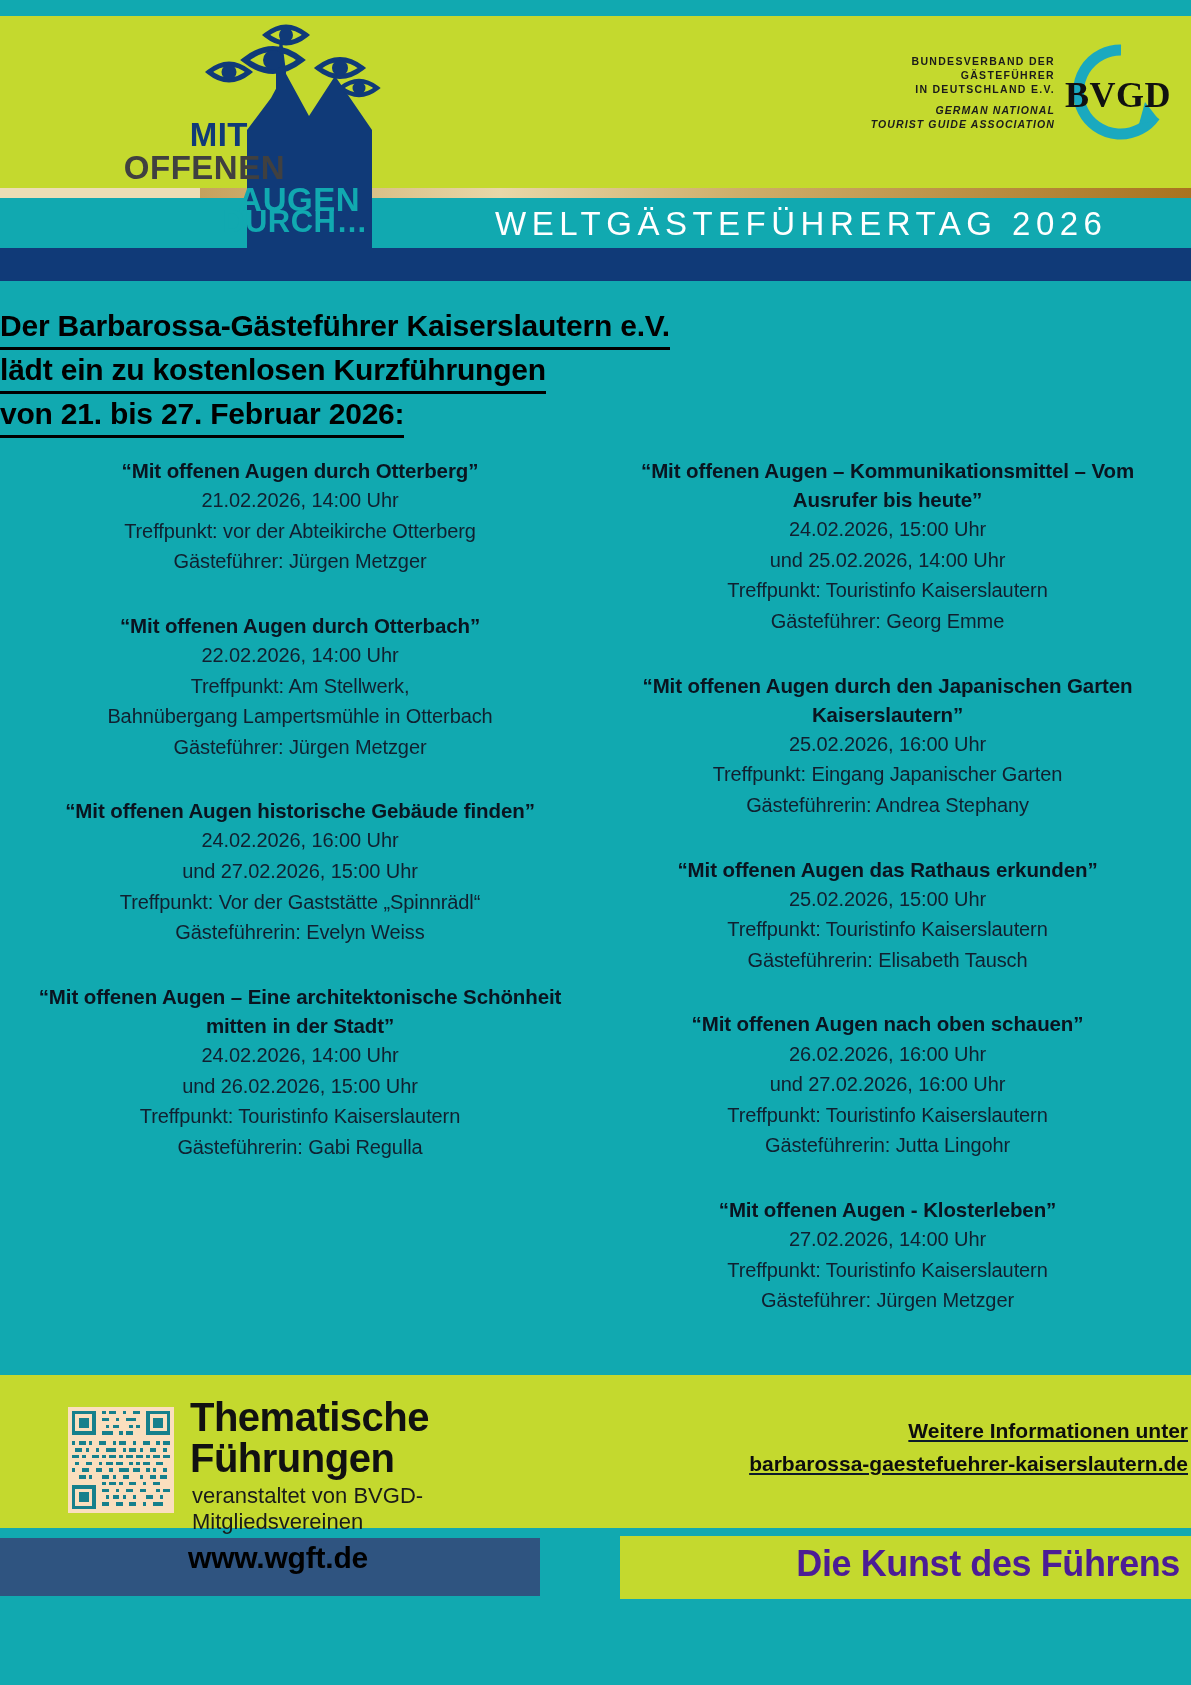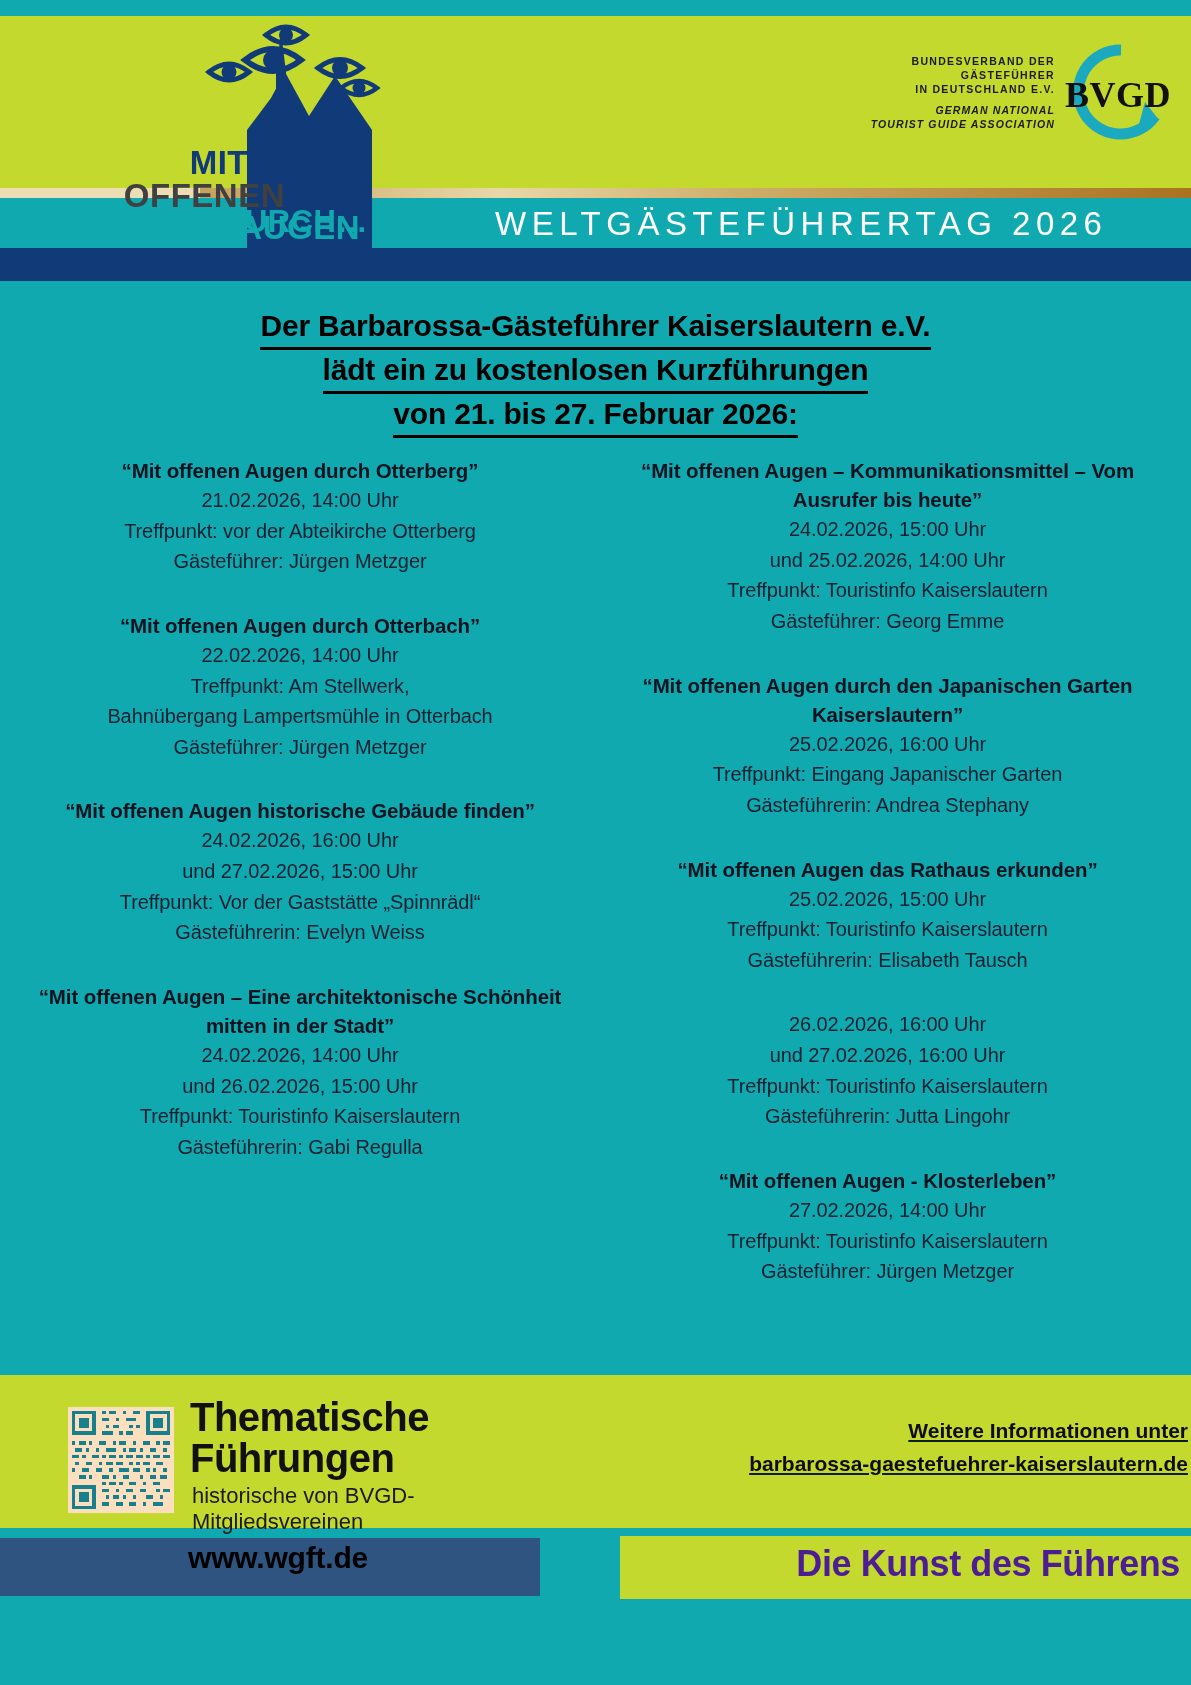--- a/index.html
+++ b/index.html
@@ -23,21 +23,21 @@
   .hdr-teal{position:absolute;left:0;top:198px;width:1191px;height:50px;background:#11a9b0;}
   .hdr-navy{position:absolute;left:0;top:248px;width:1191px;height:33px;background:#103a78;}
 
   
   .silhouette{position:absolute;left:185px;top:20px;width:235px;height:261px;}
   .silhouette svg{display:block;width:235px;height:261px;}
 
   .mit-text{position:absolute;left:40px;top:120px;width:330px;
     font-weight:700;line-height:0.93;letter-spacing:.5px;
     font-family:"Liberation Sans", sans-serif;}
-  .mit-l1{font-size:33px;color:#103a78;text-align:right;padding-right:122px;margin-top:28px;}
+  .mit-l1{font-size:33px;color:#103a78;text-align:right;padding-right:122px;}
   .mit-l2{font-size:33px;color:#404040;text-align:right;padding-right:85px;margin-top:2px;}
   .mit-l3{font-size:33px;color:#11a9b0;text-align:right;padding-right:10px;margin-top:2px;}
   .durch-text{position:absolute;left:222px;top:204px;font-size:31px;font-weight:700;
     color:#11a9b0;letter-spacing:.5px;}
 
   
   .bvgd-wrap{position:absolute;right:18px;top:48px;width:330px;height:88px;}
   .bvgd-lines{position:absolute;right:118px;top:6px;width:220px;text-align:right;color:#1b1b1b;}
   .bvgd-l1,.bvgd-l2{font-size:10.5px;font-weight:700;letter-spacing:1.3px;line-height:1.35;}
   .bvgd-l3,.bvgd-l4{font-size:10.5px;font-weight:700;font-style:italic;letter-spacing:1.1px;line-height:1.35;}
@@ -46,21 +46,21 @@
   .bvgd-mark svg{display:block;}
   .bvgd-word{position:absolute;right:2px;top:26px;font-size:36px;font-weight:700;
     font-family:"Liberation Serif", serif;color:#111;letter-spacing:.5px;}
 
   .wgft-title{position:absolute;left:495px;top:205px;font-size:33px;font-weight:400;
     color:#ffffff;letter-spacing:5.5px;font-family:"Liberation Sans", sans-serif;}
 
   
   .main{position:absolute;left:0;top:281px;width:1191px;height:1094px;background:#11a9b0;}
 
-  .lead{position:absolute;left:0;top:25px;width:1191px;text-align:center;}
+  .lead{position:absolute;left:0;top:25px;width:1191px;text-align:left;}
   .lead div{
     display:block;font-size:30px;font-weight:700;color:#000;
     line-height:1.33;letter-spacing:-.2px;
   }
   .lead span{display:inline-block;border-bottom:3px solid #000;padding-bottom:1px;}
 
   .cols{position:absolute;left:0;top:175px;width:1191px;}
   .col{position:absolute;top:0;}
   .col-left{left:20px;width:560px;}
   .col-right{left:600px;width:575px;}
@@ -227,20 +227,21 @@
             <div class="ln">Treffpunkt: Eingang Japanischer Garten</div>
             <div class="ln">Gästeführerin: Andrea Stephany</div>
           </div>
           <div class="tour">
             <div class="ttl">“Mit offenen Augen das Rathaus erkunden”</div>
             <div class="ln">25.02.2026, 15:00 Uhr</div>
             <div class="ln">Treffpunkt: Touristinfo Kaiserslautern</div>
             <div class="ln">Gästeführerin: Elisabeth Tausch</div>
           </div>
           <div class="tour">
+            <div class="ttl">“Mit offenen Augen nach oben schauen”</div>
             <div class="ln">26.02.2026, 16:00 Uhr</div>
             <div class="ln">und 27.02.2026, 16:00 Uhr</div>
             <div class="ln">Treffpunkt: Touristinfo Kaiserslautern</div>
             <div class="ln">Gästeführerin: Jutta Lingohr</div>
           </div>
           <div class="tour">
             <div class="ttl">“Mit offenen Augen - Klosterleben”</div>
             <div class="ln">27.02.2026, 14:00 Uhr</div>
             <div class="ln">Treffpunkt: Touristinfo Kaiserslautern</div>
             <div class="ln">Gästeführer: Jürgen Metzger</div>
@@ -362,21 +363,21 @@
           <rect x="24" y="27" width="3" height="1"></rect>
         </g>
       </svg>
     </div>
 
     <div class="them-title">
       <div>Thematische</div>
       <div>Führungen</div>
     </div>
     <div class="them-sub">
-      <div>historische von BVGD-</div>
+      <div>veranstaltet von BVGD-</div>
       <div>Mitgliedsvereinen</div>
     </div>
     <div class="wgft-url">www.wgft.de</div>
 
     <div class="weitere">
       <div class="w1">Weitere Informationen unter</div>
       <div class="w2">barbarossa-gaestefuehrer-kaiserslautern.de</div>
     </div>
 
     <div class="kunst">Die Kunst des Führens</div>

